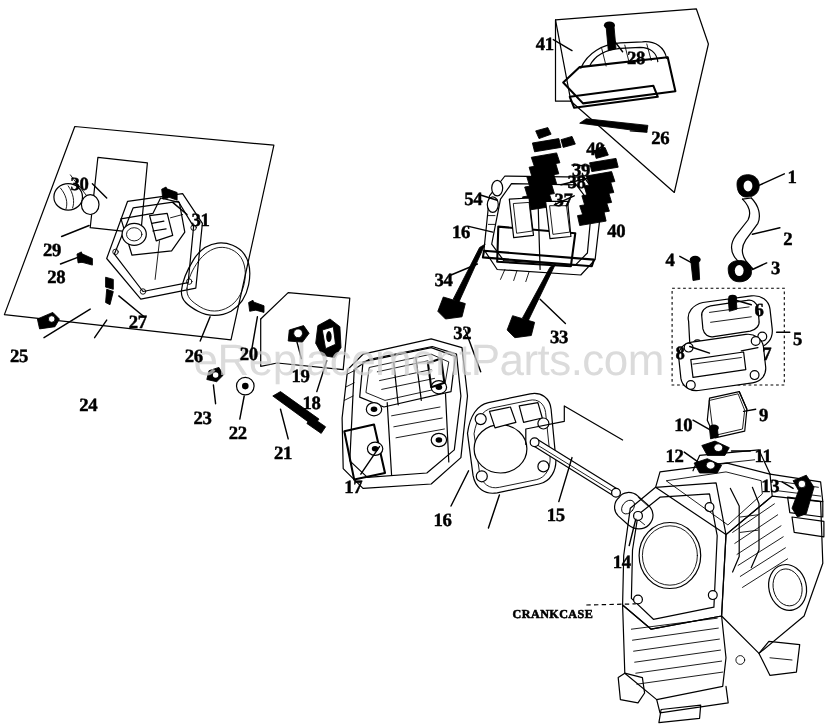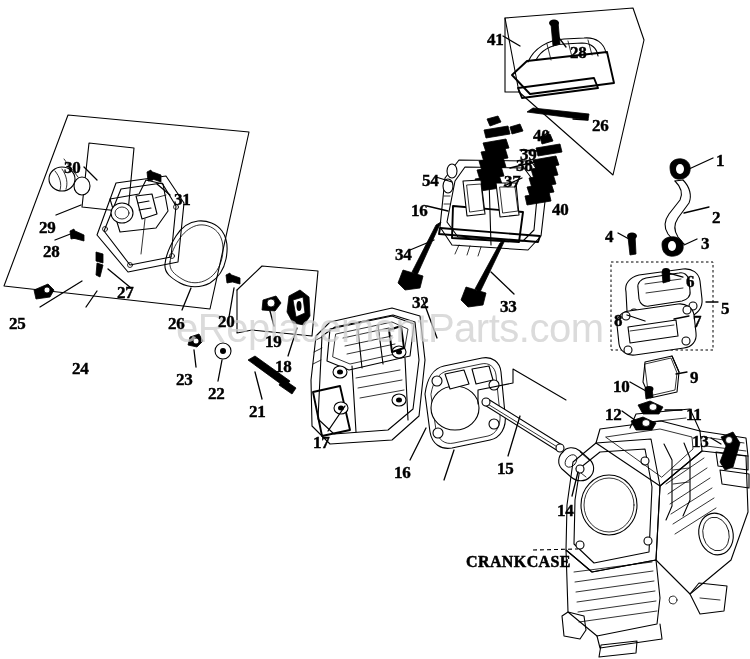--- a/index.html
+++ b/index.html
@@ -18,21 +18,21 @@
     color:#000;
     line-height:1;
     white-space:nowrap;
     letter-spacing:-0.3px;
     -webkit-text-stroke:0.4px #000;
   }
   .crank-label{
     position:absolute;
     font-family:"Liberation Serif", serif;
     font-weight:bold;
-    font-size:16px;
+    font-size:11px;
     letter-spacing:0.4px;
     color:#000;
     white-space:nowrap;
     -webkit-text-stroke:0.5px #000;
   }
   .watermark{
     position:absolute;
     left:176px; top:306px;
     font-family:"Liberation Sans", sans-serif;
     font-size:40px;

